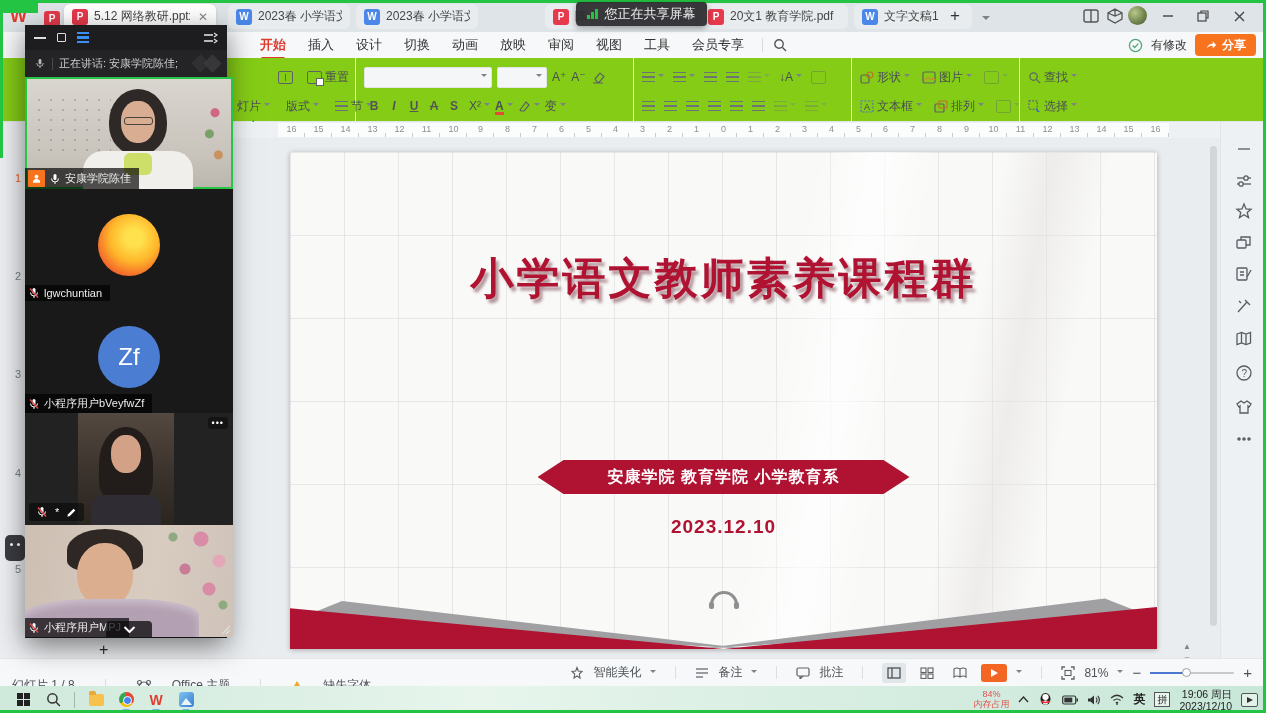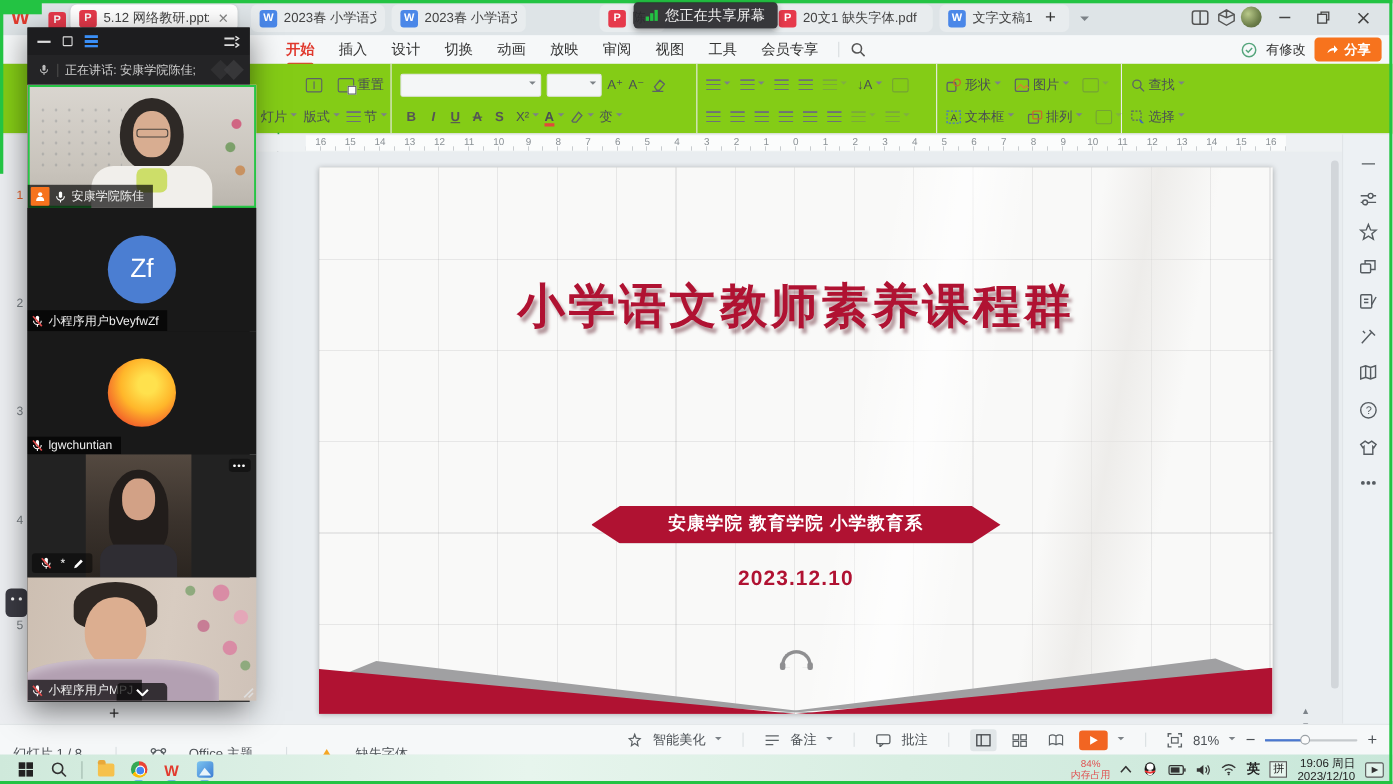--- a/index.html
+++ b/index.html
@@ -260,21 +260,21 @@
         <div class="tab" style="left: 356px; width: 122px;">
           <span class="ficon W">W</span>
           <span class="tlabel">2023春 小学语文课程与教</span>
         </div>
         <div class="tab" style="left: 545px; width: 60px;">
           <span class="ficon P">P</span>
           <span class="tlabel">陈</span>
         </div>
         <div class="tab" style="left: 700px; width: 148px;">
           <span class="ficon P">P</span>
-          <span class="tlabel">20文1 缺失字体.pdf</span>
+          <span class="tlabel">20文1 教育学院.pdf</span>
         </div>
         <div class="tab" style="left: 854px; width: 118px;">
           <span class="ficon W">W</span>
           <span class="tlabel">文字文稿1</span>
         </div>
       </div>
     <div class="tb-plus">+</div>
     <div class="tb-caret"><span class="car"></span></div>
 
     <svg class="tb-ico" style="left:1082px" viewBox="0 0 18 18">
@@ -339,21 +339,21 @@
   <div class="ribbon">
     <div class="newslide"></div>
     <div class="rgroup" style="width:127px">
       <div class="rrow" style="justify-content:flex-end; gap:14px">
         <span class="rico layout"></span>
         <span class="rbtn">
             <span class="rico reset"></span>
             <span>重置</span>
           </span>
       </div>
-      <div class="rrow" style="gap:6px">
+      <div class="rrow" style="gap:16px">
         <span class="rbtn">
             <span>灯片</span>
             <span class="car sm"></span>
           </span>
         <span class="rbtn">
             <span>版式</span>
             <span class="car sm"></span>
           </span>
         <span class="rbtn">
             <span class="li"></span>
@@ -802,42 +802,42 @@
               </svg>
             </span>
             <svg class="mic" width="12" height="12" viewBox="0 0 24 24">
               <rect x="9" y="2" width="6" height="12" rx="3" fill="#fff"></rect>
               <path d="M5 11a7 7 0 0 0 14 0" fill="none" stroke="#fff" stroke-width="2"></path>
               <line x1="12" y1="18" x2="12" y2="22" stroke="#fff" stroke-width="2"></line>
             </svg>
             <span>安康学院陈佳</span>
           </div>
         </div>
+        <div class="mt v-sun">
+          <div class="av sun"></div>
+          <div class="mt-label">
+            <svg class="mic" width="12" height="12" viewBox="0 0 24 24">
+              <rect x="9" y="2" width="6" height="12" rx="3" fill="#fff"></rect>
+              <path d="M5 11a7 7 0 0 0 14 0" fill="none" stroke="#fff" stroke-width="2"></path>
+              <line x1="12" y1="18" x2="12" y2="22" stroke="#fff" stroke-width="2"></line>
+              <line x1="4" y1="3" x2="20" y2="21" stroke="#e14b4b" stroke-width="3"></line>
+            </svg>
+            <span>lgwchuntian</span>
+          </div>
+        </div>
         <div class="mt v-zf">
           <div class="av zf">Zf</div>
           <div class="mt-label">
             <svg class="mic" width="12" height="12" viewBox="0 0 24 24">
               <rect x="9" y="2" width="6" height="12" rx="3" fill="#fff"></rect>
               <path d="M5 11a7 7 0 0 0 14 0" fill="none" stroke="#fff" stroke-width="2"></path>
               <line x1="12" y1="18" x2="12" y2="22" stroke="#fff" stroke-width="2"></line>
               <line x1="4" y1="3" x2="20" y2="21" stroke="#e14b4b" stroke-width="3"></line>
             </svg>
             <span>小程序用户bVeyfwZf</span>
-          </div>
-        </div>
-        <div class="mt v-sun">
-          <div class="av sun"></div>
-          <div class="mt-label">
-            <svg class="mic" width="12" height="12" viewBox="0 0 24 24">
-              <rect x="9" y="2" width="6" height="12" rx="3" fill="#fff"></rect>
-              <path d="M5 11a7 7 0 0 0 14 0" fill="none" stroke="#fff" stroke-width="2"></path>
-              <line x1="12" y1="18" x2="12" y2="22" stroke="#fff" stroke-width="2"></line>
-              <line x1="4" y1="3" x2="20" y2="21" stroke="#e14b4b" stroke-width="3"></line>
-            </svg>
-            <span>lgwchuntian</span>
           </div>
         </div>
         <div class="mt v-portrait">
           <div class="strip"></div>
           <div class="ph hair-p"></div>
           <div class="ph face-p"></div>
           <div class="ph body-p"></div>
           <div class="mt-menu">•••</div>
           <div class="mt-tools">
             <svg class="mic" width="12" height="12" viewBox="0 0 24 24">

